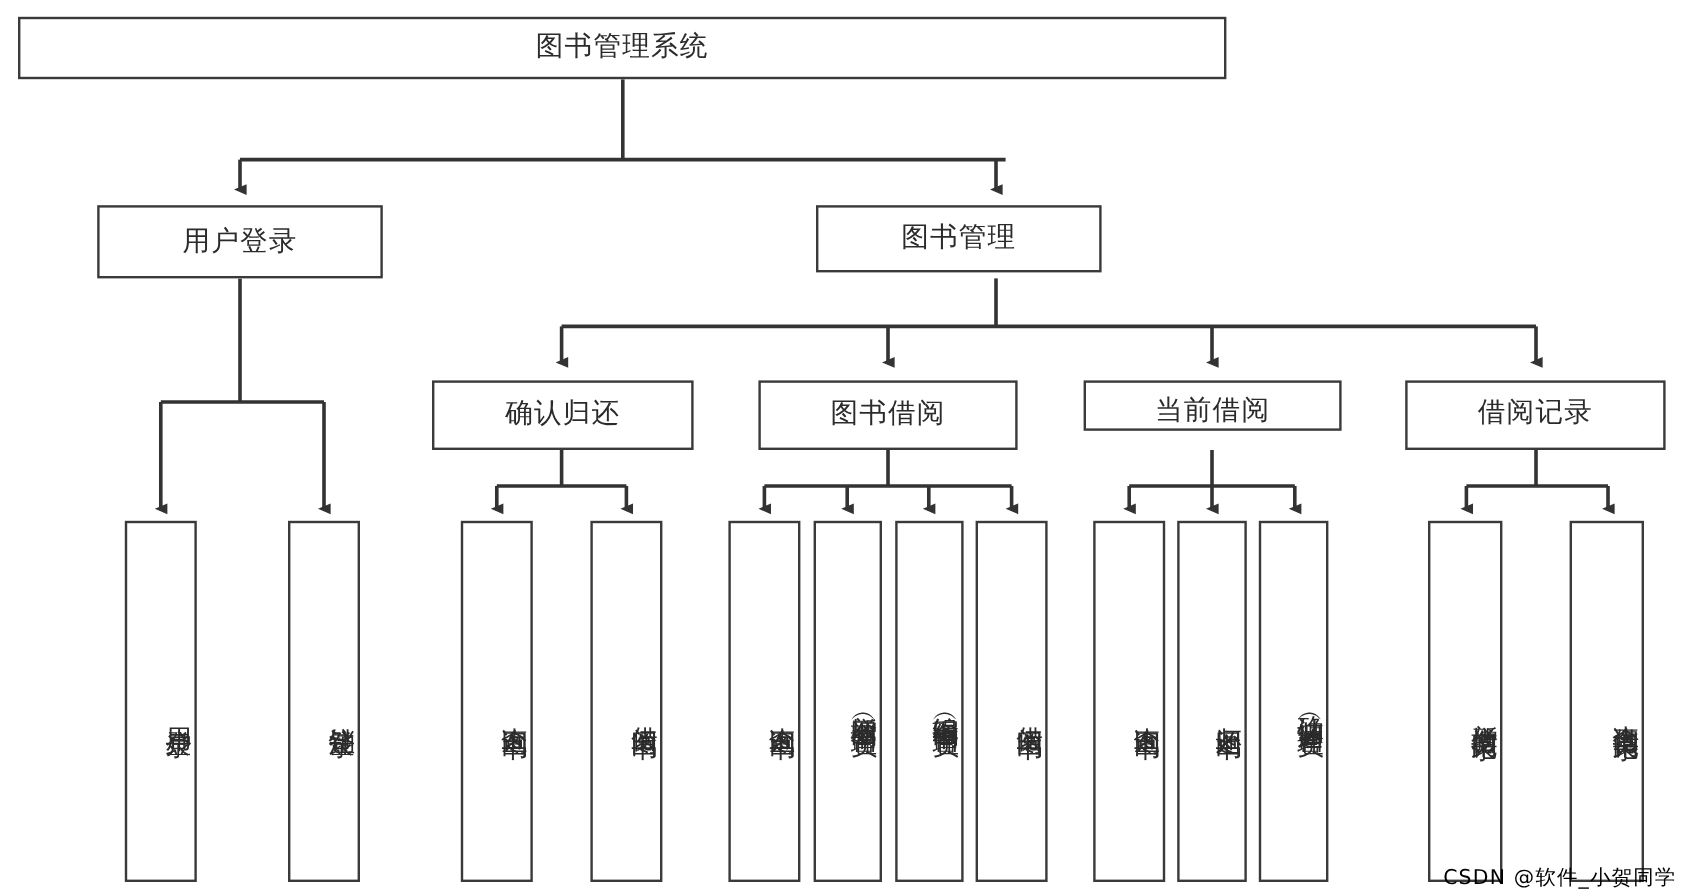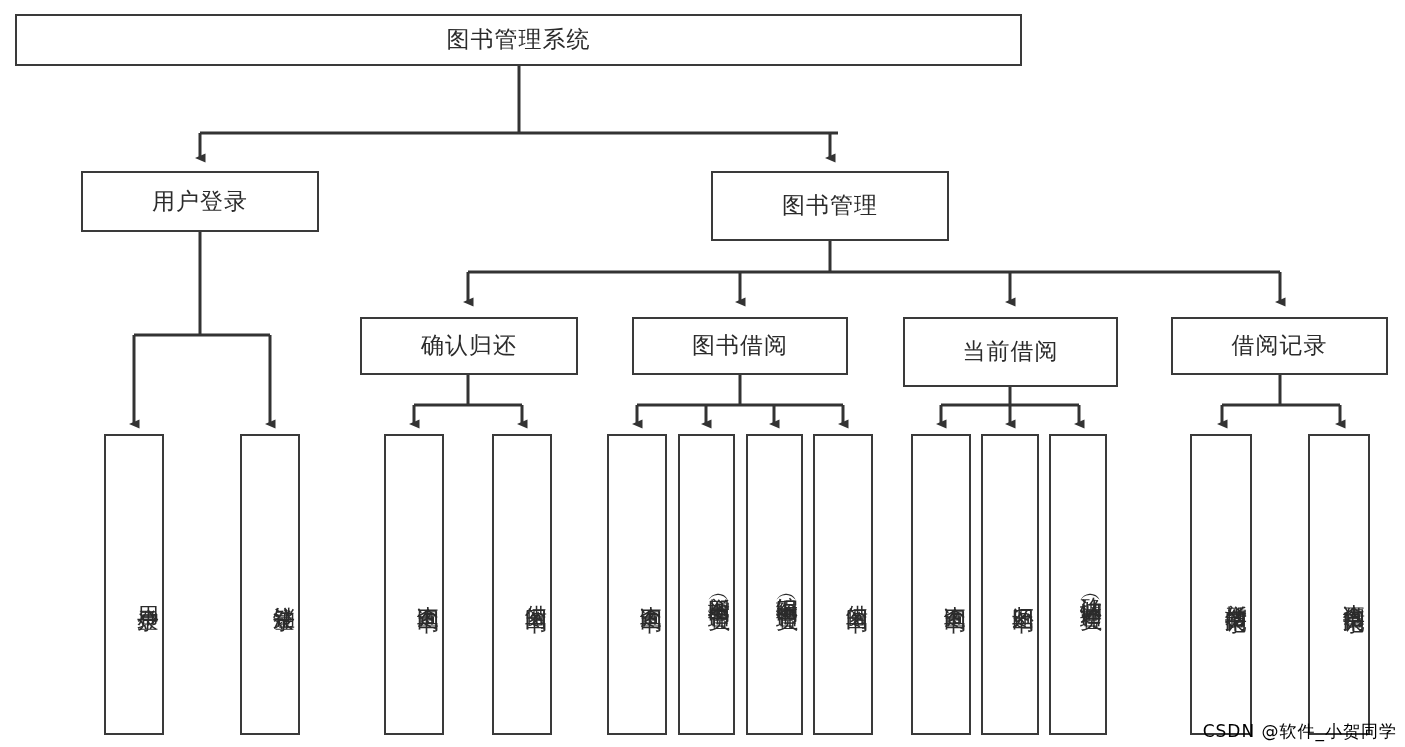--- a/index.html
+++ b/index.html
@@ -124,34 +124,34 @@
     </g>
   </svg>
 
   <div class="node horiz" style="left:15px; top:14px; width:1007px; height:52px;">
     <span>图书管理系统</span>
   </div>
 
   <div class="node horiz" style="left:81px; top:171px; width:238px; height:61px;">
     <span>用户登录</span>
   </div>
-  <div class="node horiz" style="left:711px; top:171px; width:238px; height:70px;">
+  <div class="node horiz" style="left:680px; top:171px; width:238px; height:56px;">
     <span>图书管理</span>
   </div>
 
   <div class="node horiz" style="left:360px; top:317px; width:218px; height:58px;">
     <span>确认归还</span>
   </div>
   <div class="node horiz" style="left:632px; top:317px; width:216px; height:58px;text-align:center;">
     <span>图书借阅</span>
   </div>
-  <div class="node horiz" style="left:903px; top:317px; width:215px; height:70px;">
+  <div class="node horiz" style="left:903px; top:317px; width:215px; height:42px;align-items:flex-end;">
     <span>当前借阅</span>
   </div>
-  <div class="node horiz" style="left:1171px; top:317px; width:217px; height:58px;">
+  <div class="node horiz" style="left:1171px; top:317px; width:217px; height:58px;font-family:Liberation Mono, monospace;">
     <span>借阅记录</span>
   </div>
 
   <div class="node vert" style="left:104px; top:434px; width:60px; height:301px;">
     <span class="vtext">用户登录</span>
   </div>
   <div class="node vert" style="left:240px; top:434px; width:60px; height:301px;">
     <span class="vtext">注销登录</span>
   </div>
 

